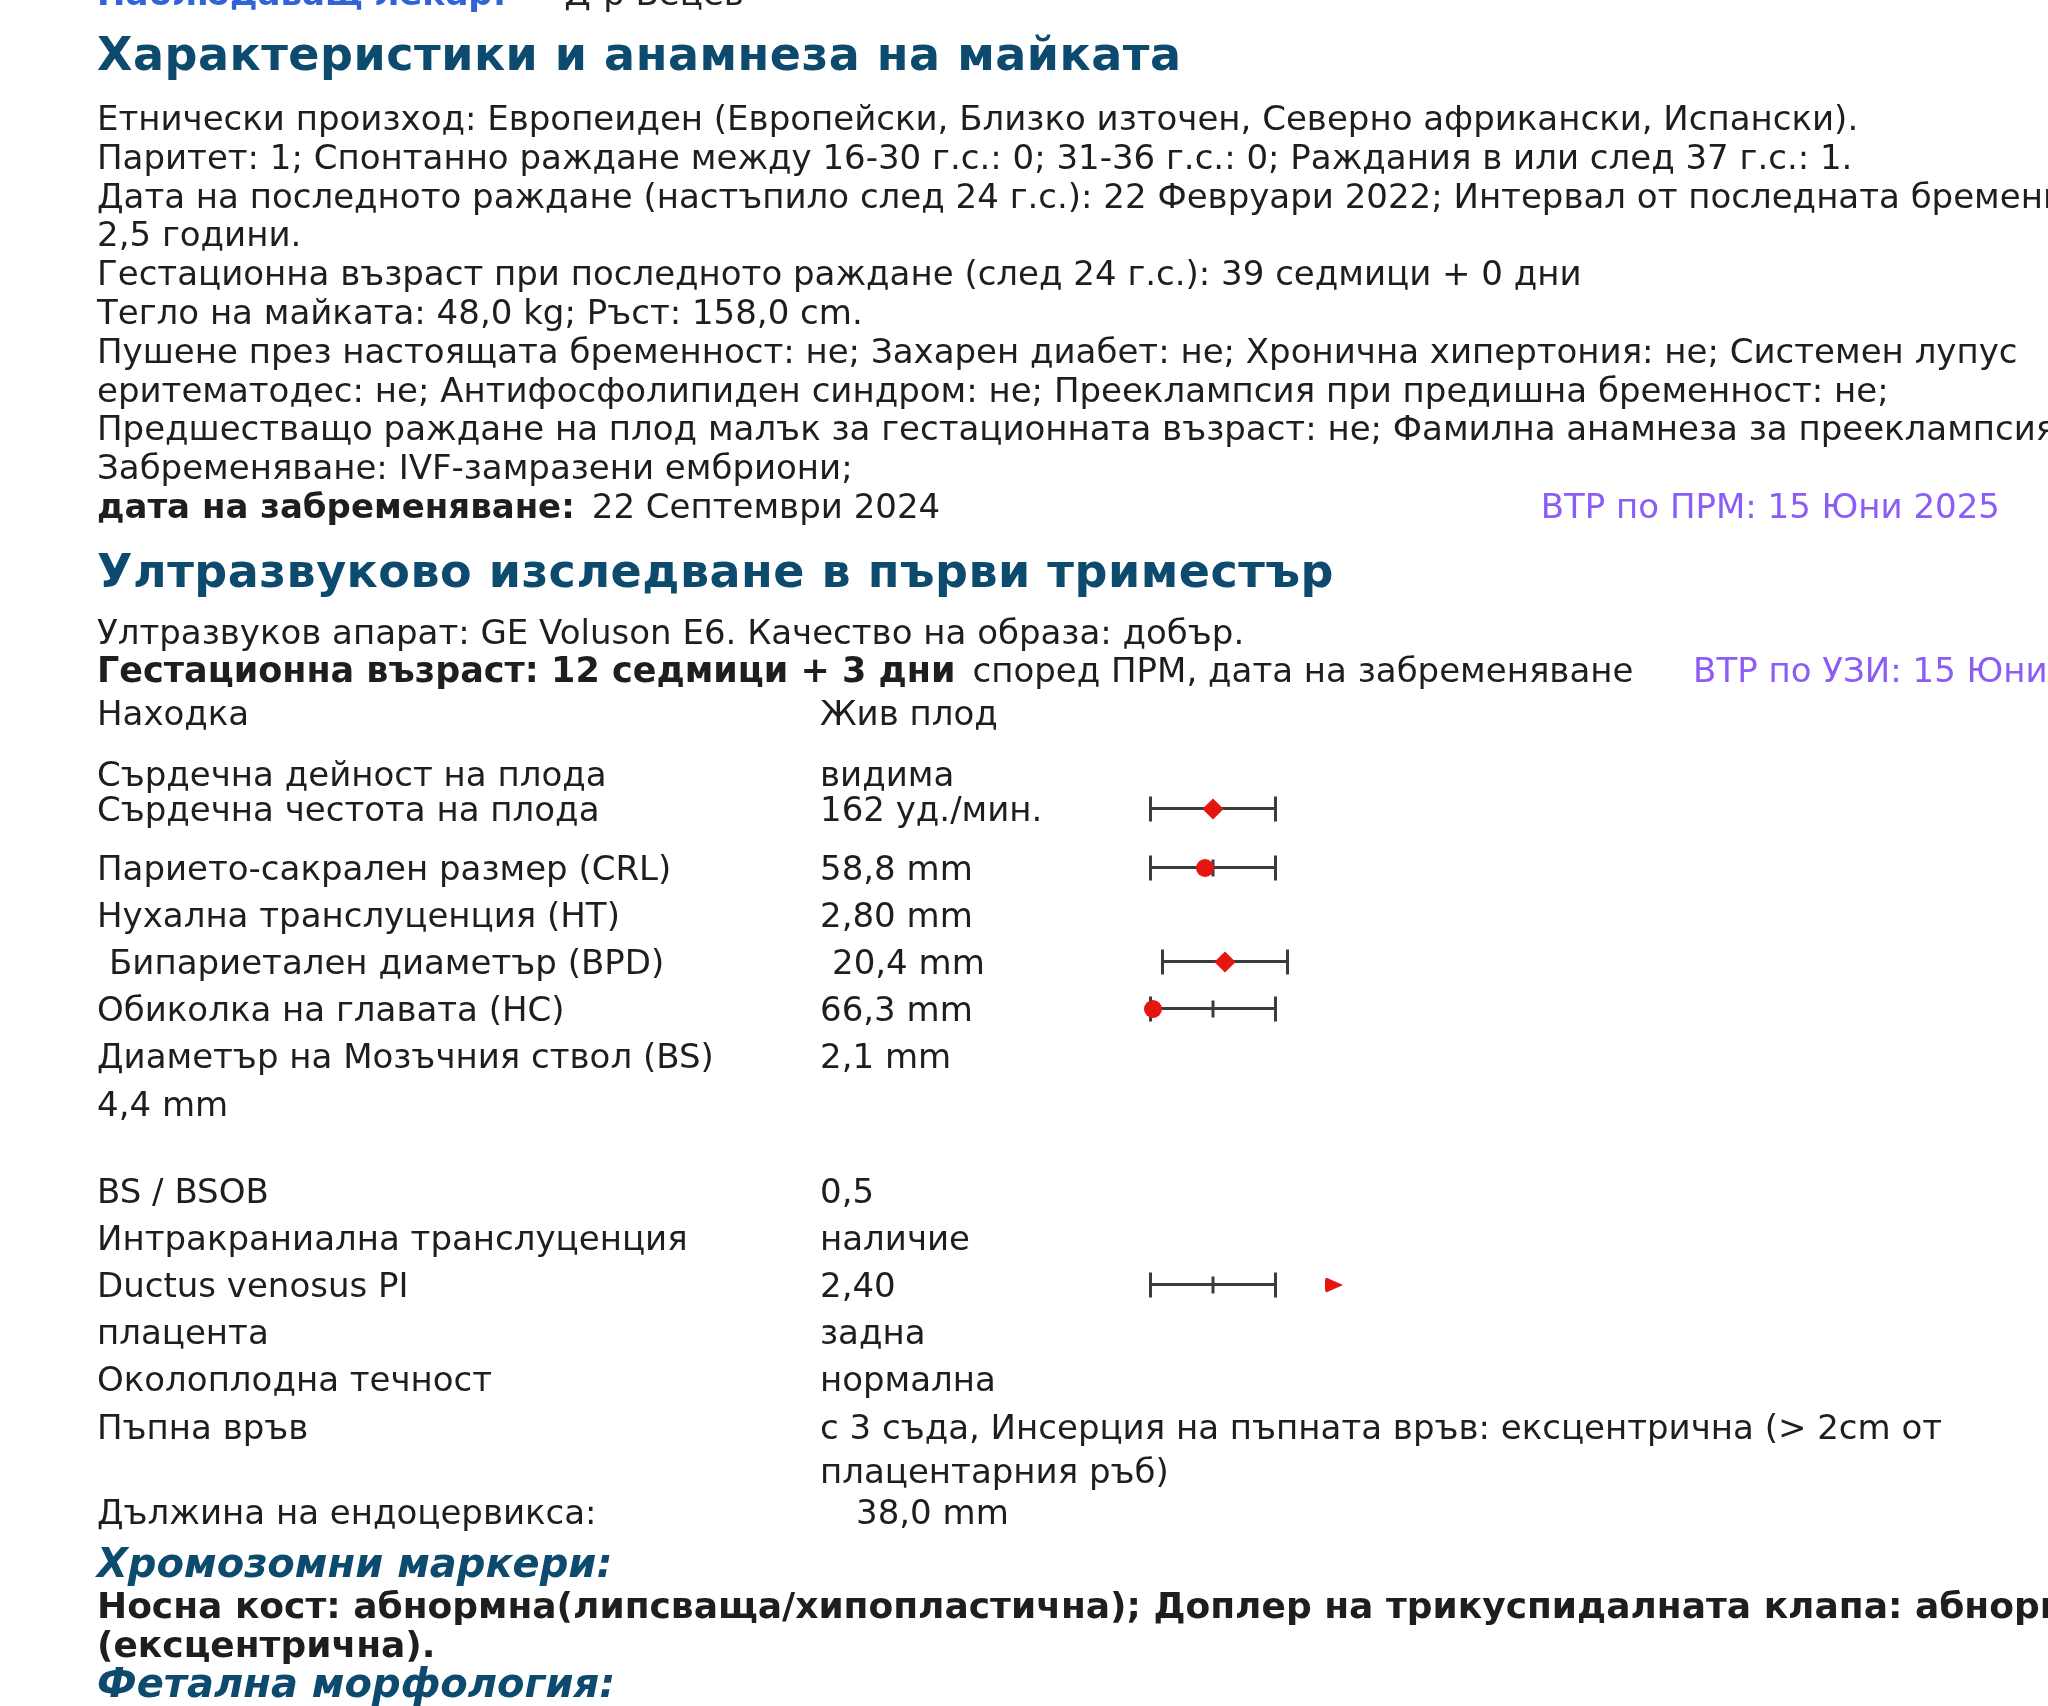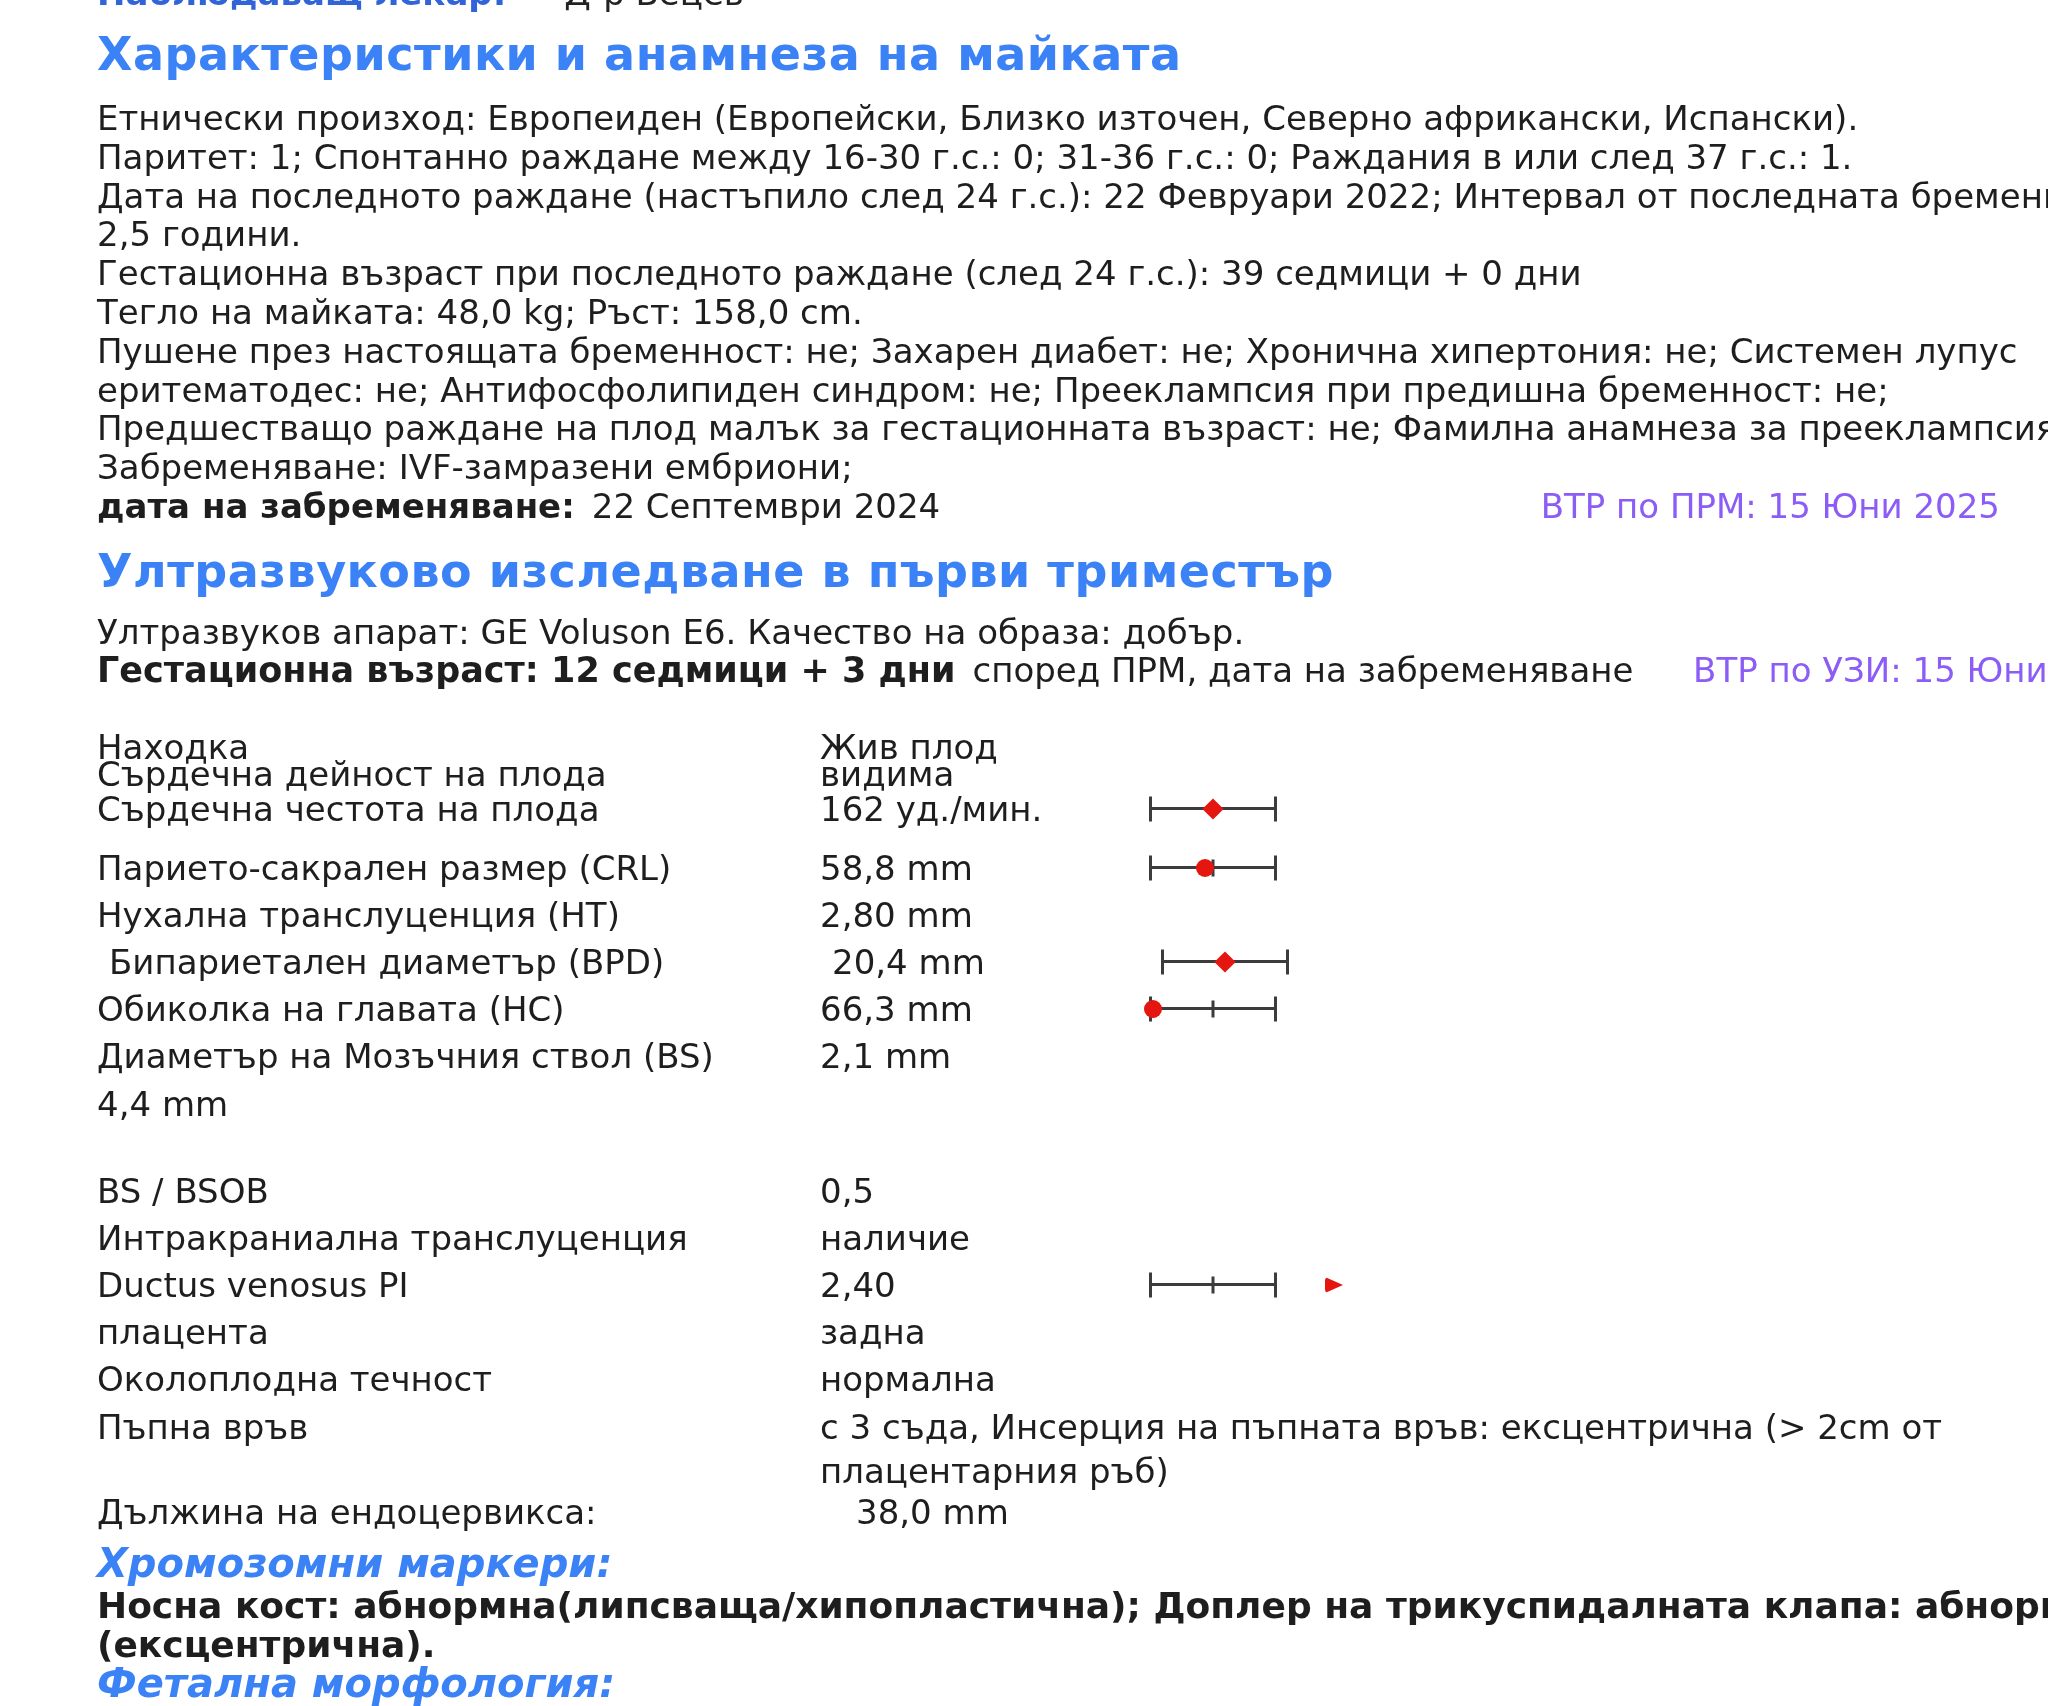--- a/index.html
+++ b/index.html
@@ -1,21 +1,21 @@
 <!DOCTYPE html>
 <html><head>
 <meta charset="utf-8">
 <style>
   html,body{margin:0;padding:0;background:#ffffff;}
   .page{
     position:relative;width:2048px;height:1706px;overflow:hidden;background:#ffffff;
     font-family:"DejaVu Sans","Liberation Sans",sans-serif;color:#1e1e1e;font-size:34px;
   }
   .abs{position:absolute;}
-  .blue{color:#3b82f6;font-weight:bold;}
+  .blue{color:#0c4a6e;font-weight:bold;}
   .topline{left:97px;top:-27px;font-size:34px;white-space:nowrap;}
   .topline .doc-label{color:#3164d6;font-weight:bold;}
   .topline .doc-name{color:#222;margin-left:58px;}
   .h1{left:97px;font-size:46px;line-height:52px;letter-spacing:0.5px;}
   .para{left:97px;right:48px;line-height:38.8px;}
   .para .pline{white-space:nowrap;}
   .prow{position:relative;width:100%;}
   .b{font-weight:bold;}
   .ml{margin-left:17px;}
   .rightTxt{position:absolute;right:0;top:0;font-weight:normal;color:#8b5cf6;}
@@ -69,21 +69,21 @@
 
   <div class="abs h1 blue" style="top:545px;">Ултразвуково изследване в първи триместър</div>
 
   <div class="abs usline" style="top:612px;">Ултразвуков апарат: GE Voluson E6. Качество на образа: добър.</div>
 
   <div class="abs usline prow" style="top:650px;">
     <span class="b" style="font-size:35px;">Гестационна възраст: 12 седмици + 3 дни</span><span class="ml">според ПРМ, дата на забременяване</span>
     <span class="rightTxt">ВТР по УЗИ: 15 Юни 2025</span>
   </div>
 
-  <div class="trow single" style="top:724px;height:47px;align-items:flex-end;">
+  <div class="trow single" style="top:690px;height:47px;align-items:flex-end;">
     <span class="tlabel">Находка</span>
     <span class="tvalue">Жив плод</span>
   </div>
   <div class="trow single" style="top:751px;height:47px;">
     <span class="tlabel">Сърдечна дейност на плода</span>
     <span class="tvalue">видима</span>
   </div>
   <div class="trow single" style="top:786px;height:47px;">
     <span class="tlabel">Сърдечна честота на плода</span>
     <span class="tvalue">162 уд./мин.</span>

